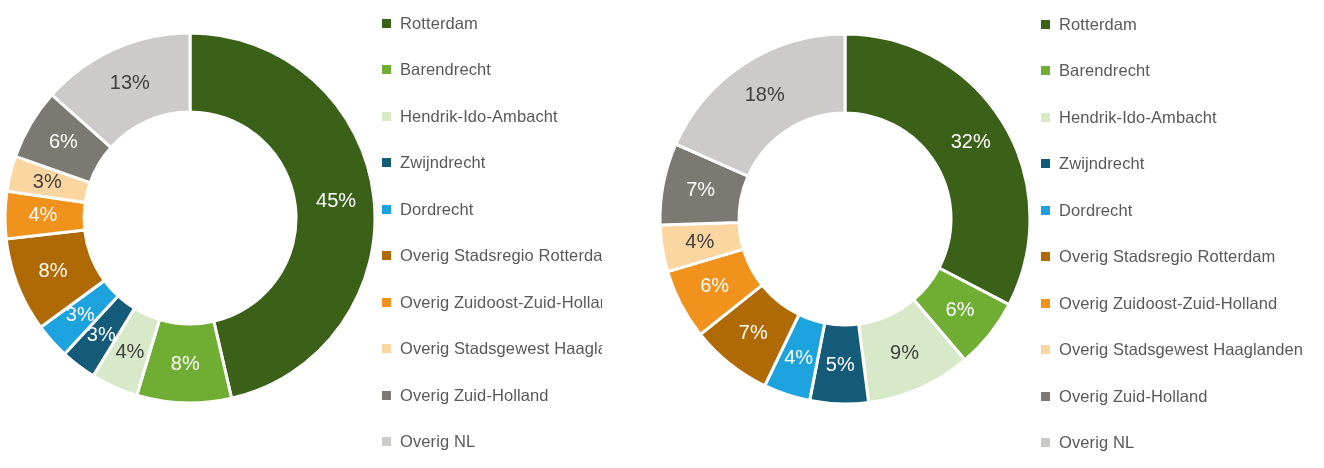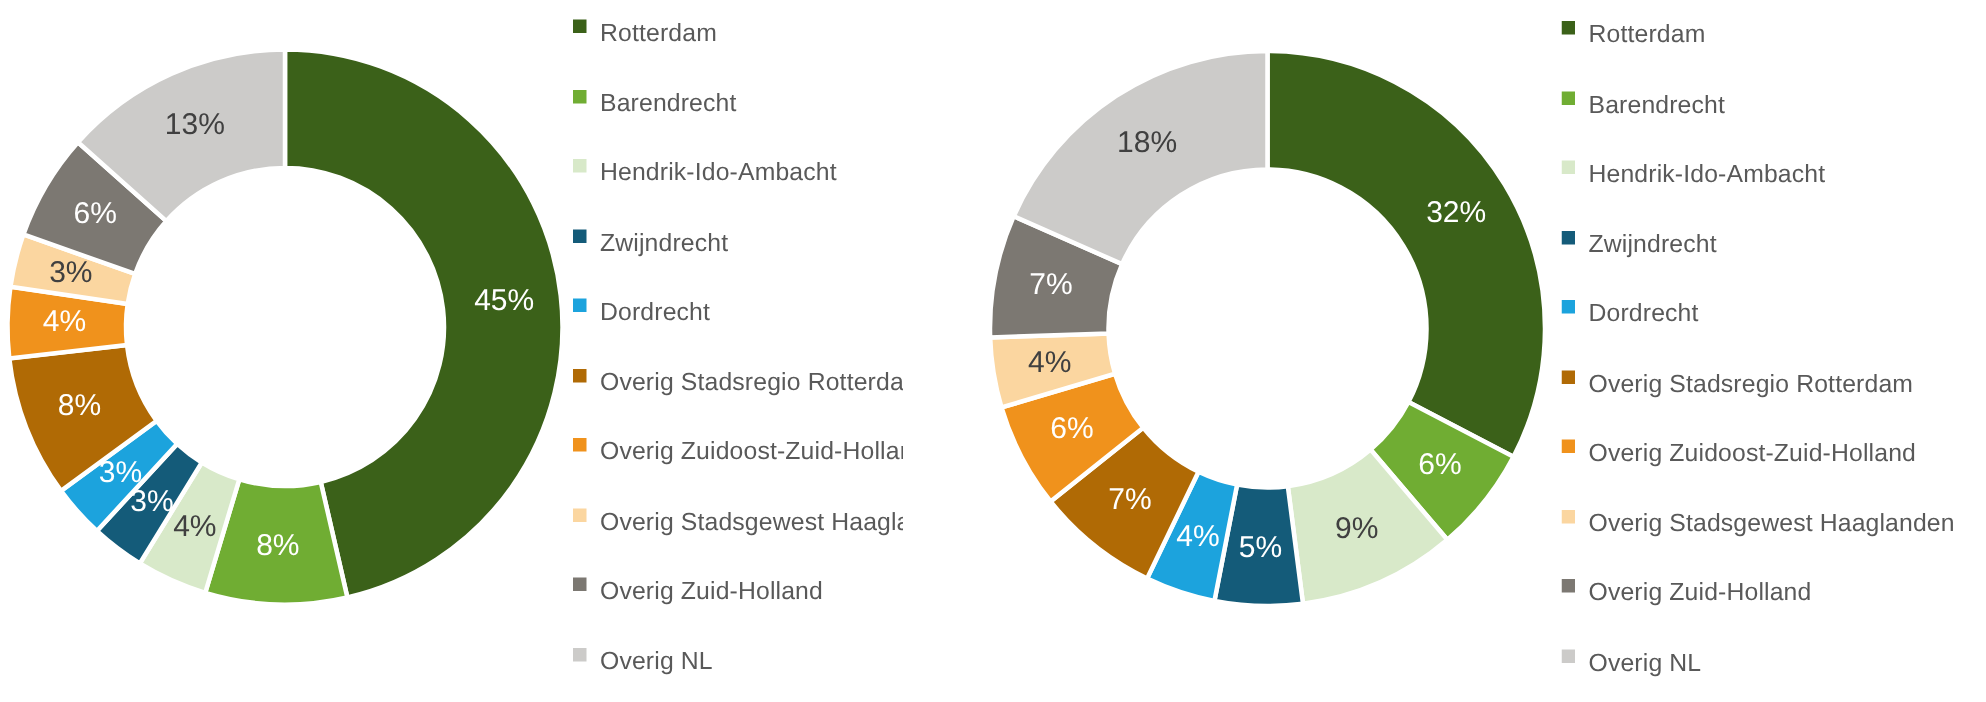--- a/index.html
+++ b/index.html
@@ -44,21 +44,21 @@
 
   .legend {
     position: absolute;
     top: 0;
     left: 0;
   }
   .legend-item {
     position: absolute;
     left: 0;
     display: flex;
-    align-items: flex-start;
+    align-items: center;
     height: 20px;
     white-space: nowrap;
   }
   .legend-swatch {
     width: 9px;
     height: 9px;
     flex: 0 0 9px;
     margin-right: 9px;
   }
   .legend-label {

